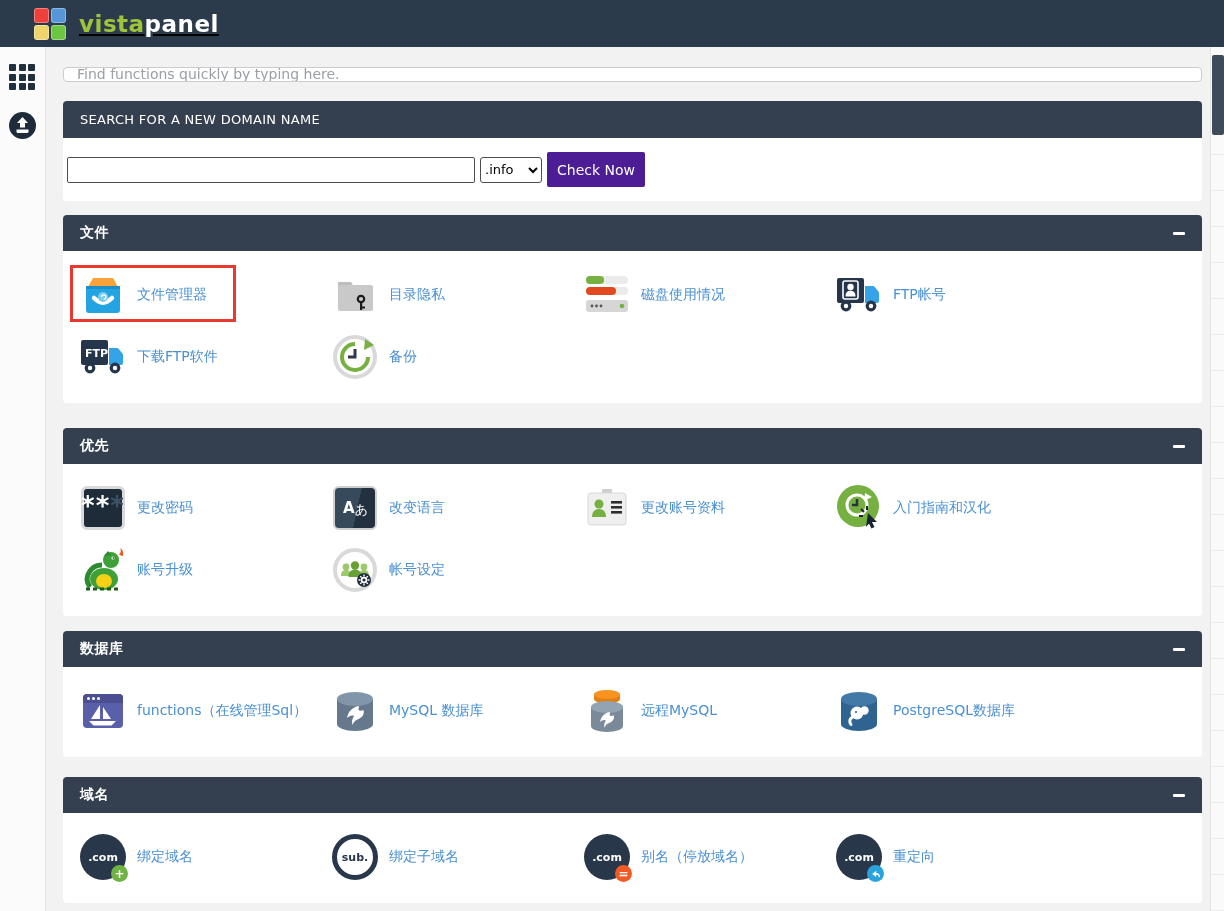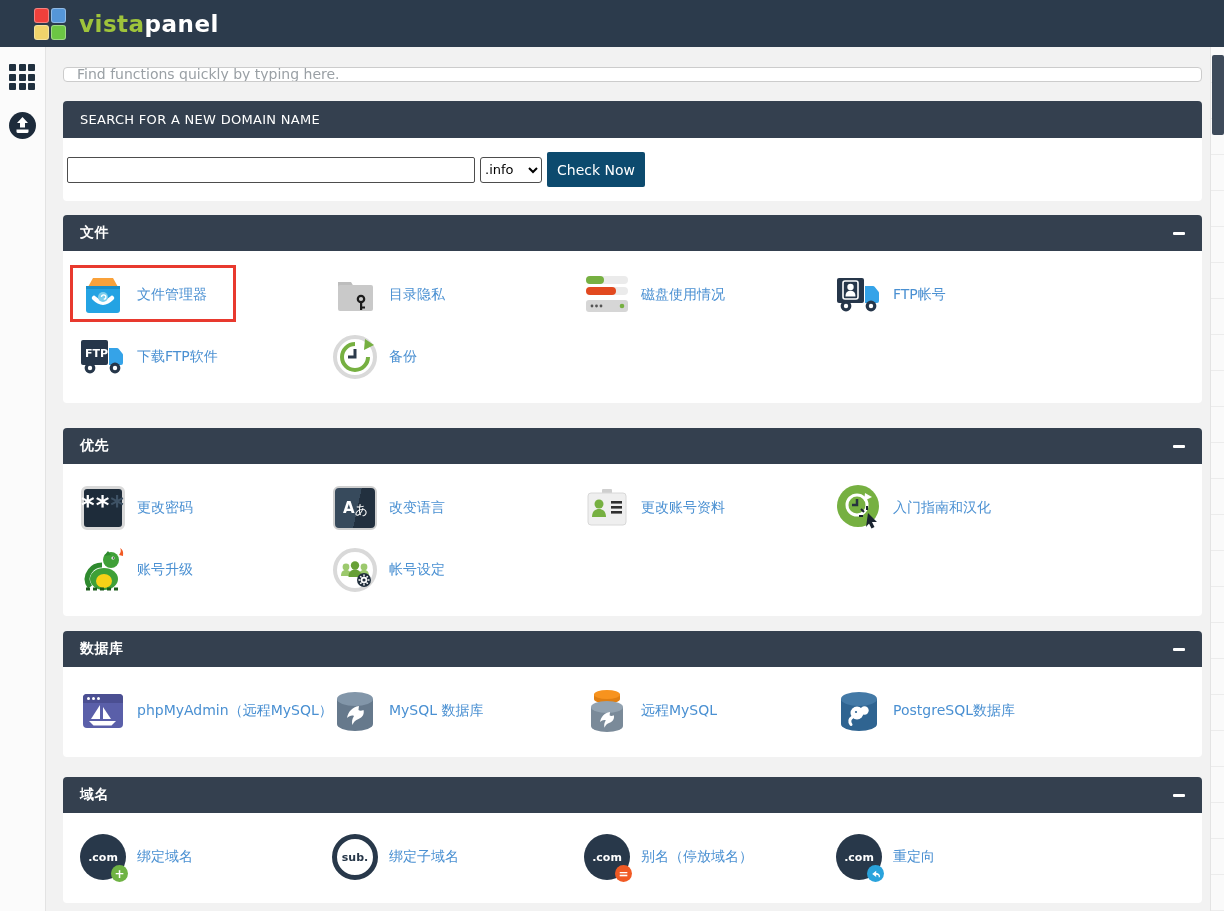--- a/index.html
+++ b/index.html
@@ -5,21 +5,21 @@
   * { margin:0; padding:0; box-sizing:border-box; }
   body { font-family:"DejaVu Sans","Liberation Sans",sans-serif; }
   .page { position:relative; width:1224px; height:911px; background:#f2f2f2; overflow:hidden; }
 
   
   .topbar { position:absolute; top:0; left:0; width:100%; height:47px; background:#2c3b4c;
             display:flex; align-items:center; padding-left:34px; }
   .logo-squares { display:grid; grid-template-columns:15px 15px; grid-template-rows:15px 15px; gap:2px; }
   .logo-squares div { border-radius:3px; border:1px solid rgba(255,255,255,.35); }
   .sq-red{background:#ef403b;} .sq-blue{background:#5596d8;} .sq-yellow{background:#efd36b;} .sq-green{background:#6cc644;}
-  .brand { margin-left:13px; font-size:23px; font-weight:bold; letter-spacing:.5px; }
+  .brand { margin-left:13px; font-size:23px; font-weight:bold; letter-spacing:.5px;text-decoration:underline; }
   .brand .v { color:#9fc43b; } .brand .p { color:#ffffff; }
 
   
   .sidebar { position:absolute; top:47px; left:0; bottom:0; width:46px; background:#fbfbfb; border-right:1px solid #e3e3e3; }
   .grid-icon { margin:17px auto 0; width:27px; display:grid; grid-template-columns:repeat(3,7px); gap:2.5px; cursor:pointer; }
   .grid-icon div { width:7px; height:7px; background:#20303f; border-radius:1px; }
   .upload-icon { margin:22px auto 0; width:27px; height:27px; display:block; cursor:pointer; }
 
   
   .main { position:absolute; left:63px; top:64px; width:1139px; }
@@ -33,21 +33,21 @@
                   justify-content:space-between; padding:8px 17px; border-radius:4px 4px 0 0; }
   .panel-header .ttl { font-size:13px; letter-spacing:.3px; }
   .sec-header { height:36px; }
   .sec-header .ttl { font-size:14px; font-weight:bold; letter-spacing:.5px; }
   .minus-btn { width:12px; height:3px; background:#ffffff; border-radius:1px; cursor:pointer; }
 
   .domain-panel { margin-top:18px; }
   .domain-body { background:#fff; border-radius:0 0 4px 4px; display:flex; align-items:center; padding:14px 4px; }
   .domain-input { width:408px; height:26px; border:1px solid #4d4d4d; border-radius:2px; font-size:14px; padding:0 6px; outline:none; font-family:inherit; }
   .tld-select { width:62px; height:26px; margin-left:5px; border:1px solid #4d4d4d; border-radius:3px; font-size:13px; background:#fff; font-family:inherit; }
-  .check-btn { height:35px; width:98px; margin-left:5px; background:#0c4a6e; border:none; color:#fff;
+  .check-btn { height:35px; width:98px; margin-left:5px; background:#4c1d95; border:none; color:#fff;
                font-size:14px; border-radius:2px; cursor:pointer; font-family:inherit; }
 
   .section { margin-top:15px; }
   .sec-body { background:#fff; border-radius:0 0 4px 4px; padding:13px 0 15px;
               display:grid; grid-template-columns:repeat(4,252px); grid-auto-rows:62px; }
   .item { display:flex; align-items:center; padding-left:17px; position:relative; cursor:pointer; }
   .item .ic { width:46px; height:46px; flex:0 0 46px; display:flex; align-items:center; justify-content:center; position:relative; }
   .item .lbl { margin-left:11px; color:#4a90d2; font-size:14px; white-space:nowrap; }
   .hl-box { position:absolute; left:7px; top:1px; width:166px; height:57px; border:3px solid #e8392e; pointer-events:none; }
 
@@ -338,21 +338,21 @@
               <rect x="3" y="6" width="40" height="34" rx="4" fill="#5a5fa9"></rect>
               <path d="M3 10 a4 4 0 0 1 4 -4 h32 a4 4 0 0 1 4 4 v5 h-40 z" fill="#4b4f92"></path>
               <circle cx="8.5" cy="10.5" r="1.5" fill="#fff"></circle>
                 <circle cx="13.5" cy="10.5" r="1.5" fill="#fff"></circle>
                 <circle cx="18.5" cy="10.5" r="1.5" fill="#fff"></circle>
               <path d="M20 17 L20 31 L11 31 Z" fill="#fff"></path>
               <path d="M23 19 L23 31 L31 31 Z" fill="#fff"></path>
               <path d="M9 33 H36 L31.5 37.5 H13.5 Z" fill="#fff"></path>
             </svg>
           </span>
-          <span class="lbl">phpMyAdmin（远程MySQL）</span>
+          <span class="lbl">functions（在线管理Sql）</span>
         </div>
 
         <div class="item">
           <span class="ic">
             <svg width="46" height="46" viewBox="0 0 46 46">
               <path d="M5 11 v25 a18 7 0 0 0 36 0 V11" fill="#66798c"></path>
               <ellipse cx="23" cy="11" rx="18" ry="7" fill="#8296a9"></ellipse>
               <path d="M27 18 c-7 1 -11 6 -12 12 2 -2 5 -3 7 -2 -2 3 -2.5 6 -1.5 9 1 -3 3 -5 6 -6 4 -1.5 6 -5 5 -9 -2 1 -4 1 -5 0 .2 -1.8 .3 -3 .5 -4 z" fill="#fff"></path>
             </svg>
           </span>

